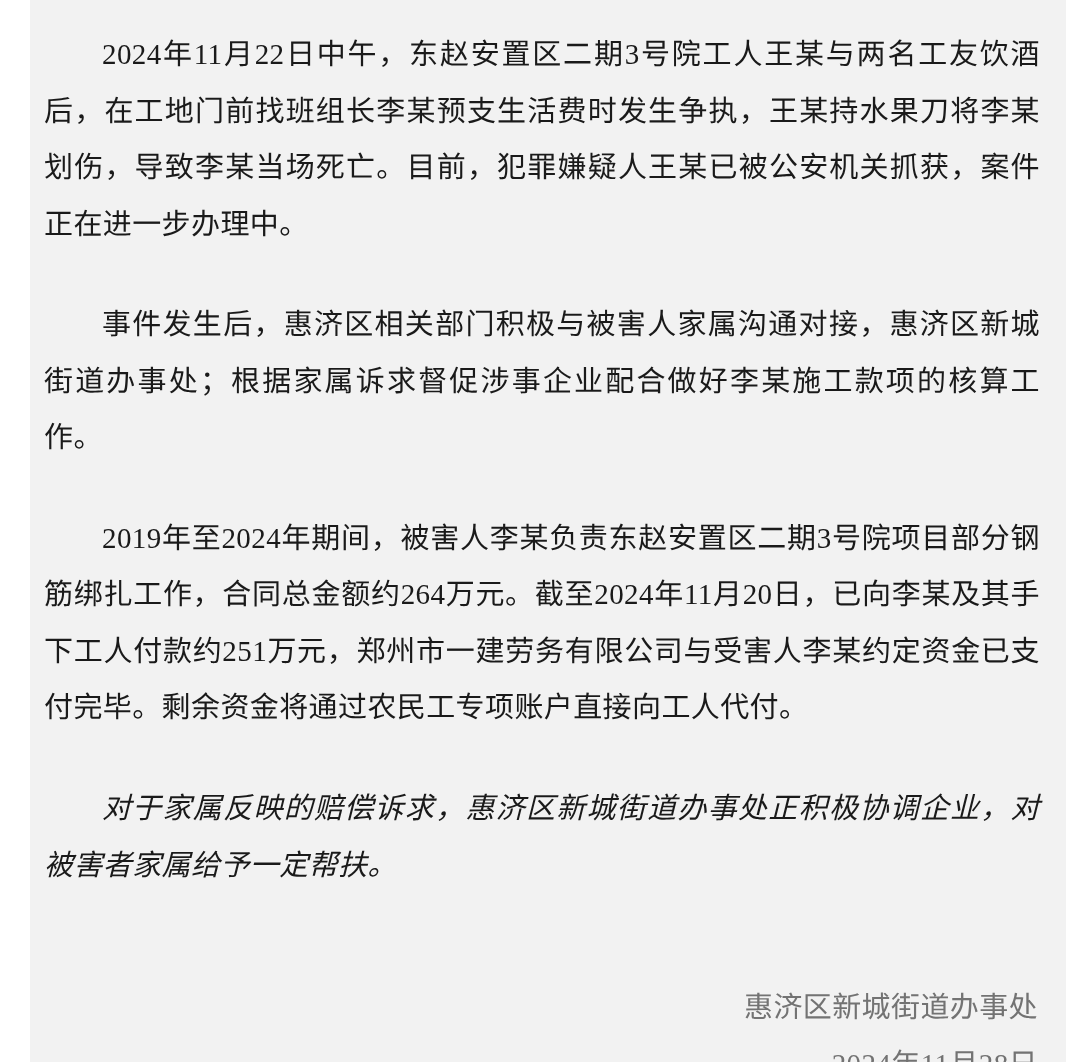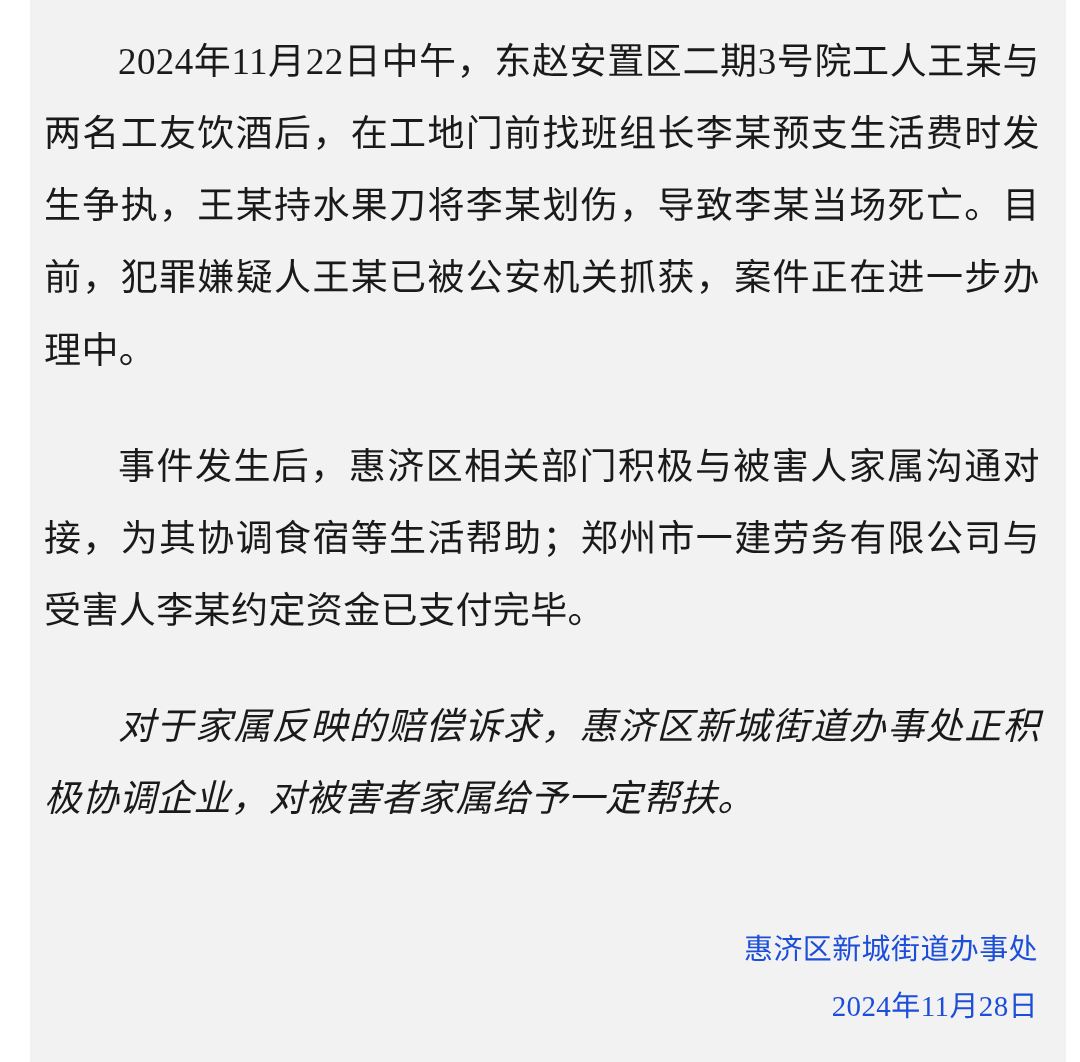--- a/index.html
+++ b/index.html
@@ -36,54 +36,55 @@
     width: 14px;
     height: 1062px;
     background: #ffffff;
   }
   .content {
     position: relative;
     z-index: 2;
   }
   p.para {
     margin: 0 0 44px 0;
-    font-size: 37px;
+    font-size: 29px;
     line-height: 1.95;
     color: #1a1a1a;
     text-indent: 2em;
     text-align: justify;
     text-justify: inter-ideograph;
     letter-spacing: 0.4px;
   }
   p.para:last-of-type {
     margin-bottom: 0;
     font-style: italic;
   }
   .signature {
     margin-top: 86px;
     text-align: right;
     padding-right: 2px;
   }
   .signature div {
     font-size: 29px;
     line-height: 1.95;
-    color: #1d4ed8;
+    color: #737373;
     letter-spacing: 0.4px;
   }
 </style>
 </head>
 <body>
 
 <div class="page">
   <div class="left-strip"></div>
   <div class="right-strip"></div>
 
   <div class="content">
     <p class="para">2024年11月22日中午，东赵安置区二期3号院工人王某与两名工友饮酒后，在工地门前找班组长李某预支生活费时发生争执，王某持水果刀将李某划伤，导致李某当场死亡。目前，犯罪嫌疑人王某已被公安机关抓获，案件正在进一步办理中。</p>
-    <p class="para">事件发生后，惠济区相关部门积极与被害人家属沟通对接，为其协调食宿等生活帮助；郑州市一建劳务有限公司与受害人李某约定资金已支付完毕。</p>
+    <p class="para">事件发生后，惠济区相关部门积极与被害人家属沟通对接，惠济区新城街道办事处；根据家属诉求督促涉事企业配合做好李某施工款项的核算工作。</p>
+    <p class="para">2019年至2024年期间，被害人李某负责东赵安置区二期3号院项目部分钢筋绑扎工作，合同总金额约264万元。截至2024年11月20日，已向李某及其手下工人付款约251万元，郑州市一建劳务有限公司与受害人李某约定资金已支付完毕。剩余资金将通过农民工专项账户直接向工人代付。</p>
     <p class="para">对于家属反映的赔偿诉求，惠济区新城街道办事处正积极协调企业，对被害者家属给予一定帮扶。</p>
 
     <div class="signature">
       <div>惠济区新城街道办事处</div>
       <div>2024年11月28日</div>
     </div>
   </div>
 </div>
 
 </body></html>

